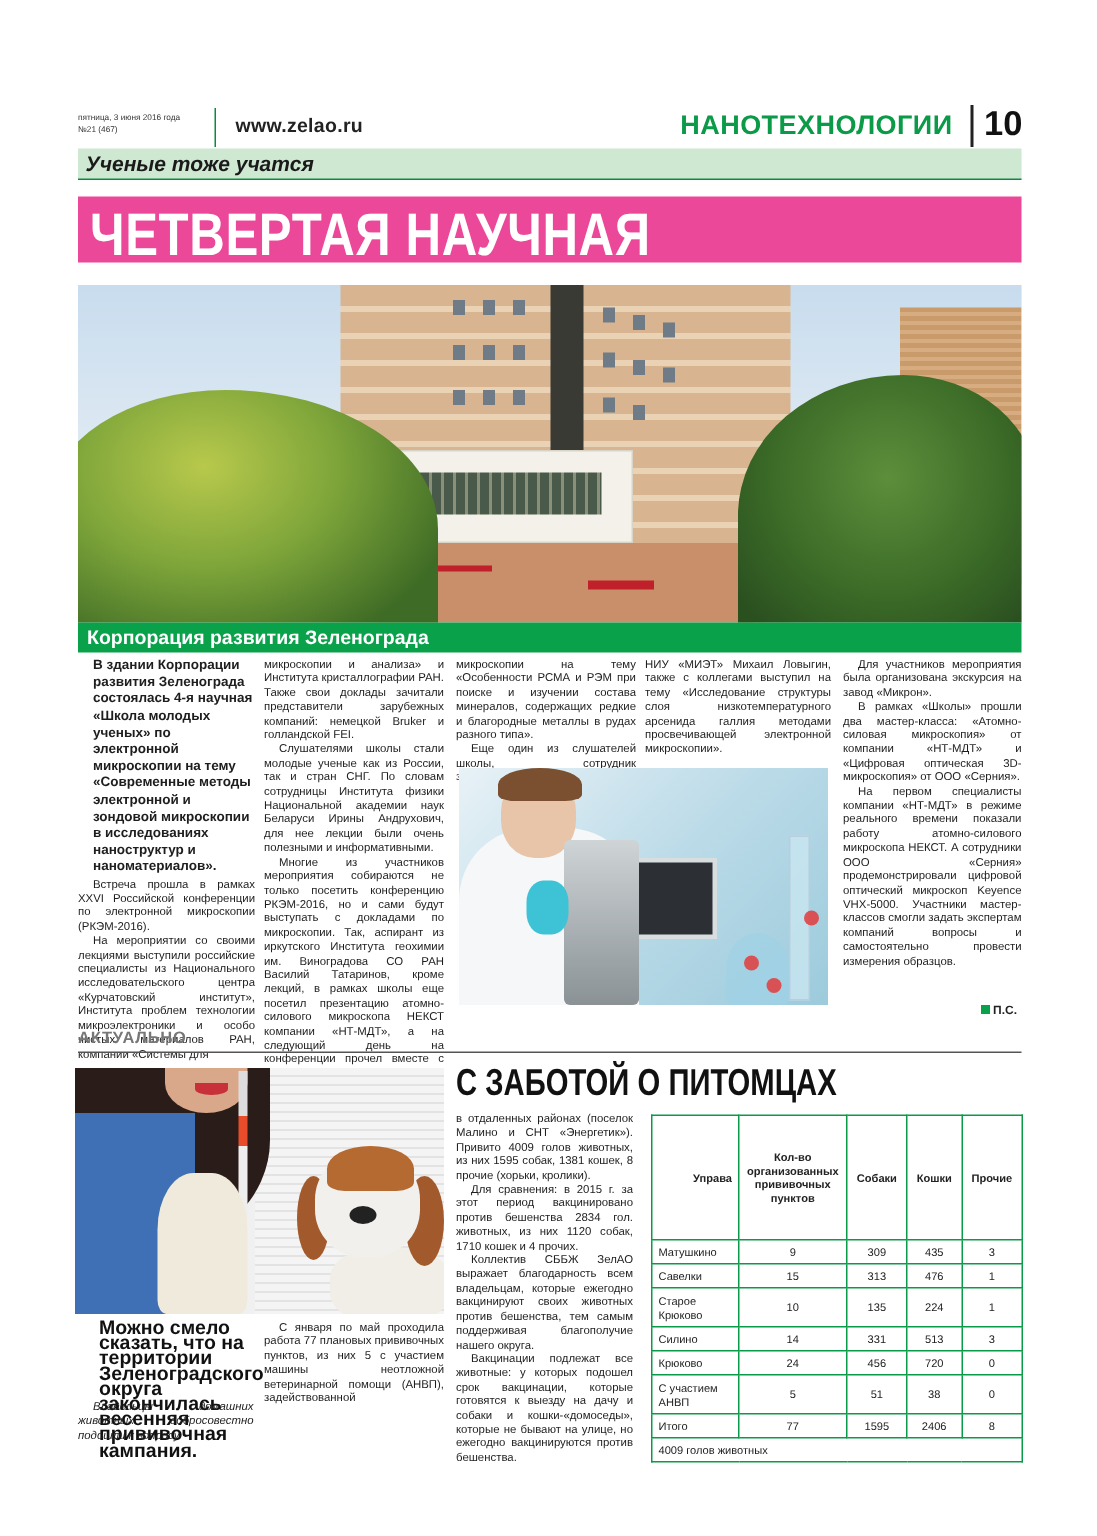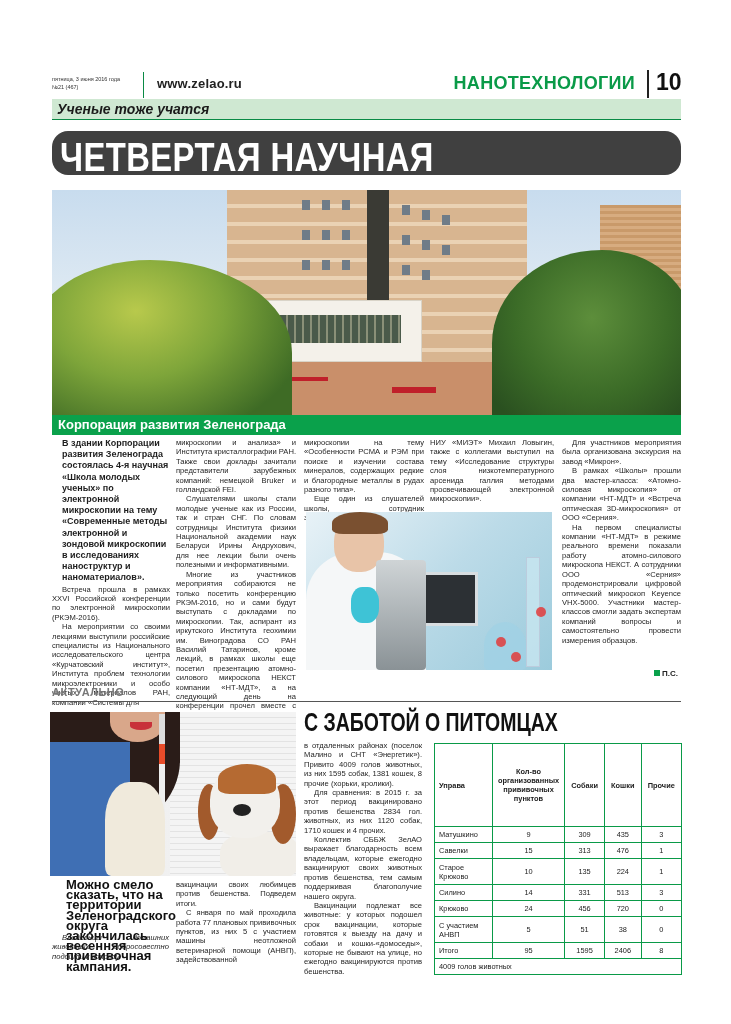--- a/index.html
+++ b/index.html
@@ -12,21 +12,21 @@
   .date-block { left: 52px; top: 75px; font-size: 5.5px; line-height: 8px; color: #333; }
   .mast-sep { left: 143px; top: 72px; width: 1px; height: 26px; background: #0a8a45; }
   .site { left: 157px; top: 76px; font-size: 13px; font-weight: bold; color: #222; letter-spacing: 0.2px; }
   .section-name { right: 96px; top: 73px; font-size: 18px; font-weight: bold; color: #0a9a48; letter-spacing: 0.3px; }
   .page-sep { left: 647px; top: 70px; width: 1.5px; height: 28px; background: #222; }
   .page-num { left: 656px; top: 69px; font-size: 23px; font-weight: bold; color: #111; }
 
   .rubric { left: 52px; top: 99px; width: 629px; height: 21px; background: #cfe8d2; border-bottom: 1.5px solid #0a8a45; }
   .rubric span { position: absolute; left: 5px; top: 2px; font-size: 14px; font-weight: bold; font-style: italic; color: #1a1a1a; }
 
-  .headline { left: 52px; top: 131px; width: 629px; height: 44px; background: #404040; border-radius: 16px; }
+  .headline { left: 52px; top: 131px; width: 629px; height: 44px; background: #ec4899; }
   .headline span { position: absolute; left: 8px; top: 4px; font-size: 40px; font-weight: bold; color: #fff; letter-spacing: 0.5px; transform: scaleX(0.82); transform-origin: left top; white-space: nowrap; }
 
   
   .photo-main { left: 52px; top: 190px; width: 629px; height: 225px; overflow: hidden;
     background: linear-gradient(180deg, #cfe2f0 0%, #dfeaf4 45%, #b8cdb2 100%); }
   .sky { position: absolute; inset: 0; background: linear-gradient(180deg,#c8dcee 0%, #e4edf4 60%); }
   .tower { position: absolute; left: 175px; top: 0; width: 300px; height: 225px;
     background: repeating-linear-gradient(180deg, #d8b590 0px, #d8b590 14px, #ead2b4 14px, #ead2b4 18px); }
   .tower .shaft { position: absolute; left: 140px; top: 0; width: 22px; height: 110px; background: #3a3a34; }
   .tower .win { position: absolute; width: 8px; height: 10px; background: #6f7c88; }
@@ -90,21 +90,21 @@
 
   .vet-lead { left: 66px; top: 880px; width: 112px; font-size: 13px; line-height: 10.2px; font-weight: bold; color: #111; }
   .vet-c1 { left: 52px; top: 933px; width: 117px; font-style: italic; }
   .vet-c2 { left: 176px; top: 880px; width: 120px; }
 
   .pets-title { left: 304px; top: 708px; font-size: 25px; font-weight: bold; color: #111; transform: scaleX(0.78); transform-origin: left top; white-space: nowrap; }
   .pets-c3 { left: 304px; top: 741px; width: 118px; }
   table.vacc { position: absolute; left: 434px; top: 743px; width: 248px; border-collapse: collapse; font-size: 7.4px; color: #222; background: #fff; }
   table.vacc th, table.vacc td { border: 1.2px solid #0a9a48; padding: 1px 4px; vertical-align: middle; }
   table.vacc th { font-weight: bold; text-align: center; height: 83px; }
-  table.vacc th:first-child { text-align: left; }
+  table.vacc th:first-child { text-align: right; }
   table.vacc td { text-align: center; height: 16px; }
   table.vacc td:first-child { text-align: left; }
   table.vacc td.tall { height: 26px; }
   table.vacc td.note { text-align: left; }
 </style>
 </head>
 <body>
 
 <div class="abs date-block">
   <div>пятница, 3 июня 2016 года</div>
@@ -171,21 +171,21 @@
 </div>
 <div class="abs col c3">
   <p class="noind">микроскопии на тему «Особенности РСМА и РЭМ при поиске и изучении состава минералов, содержащих редкие и благородные металлы в рудах разного типа».</p>
   <p>Еще один из слушателей школы, сотрудник зеленоградского</p>
 </div>
 <div class="abs col c4">
   <p class="noind">НИУ «МИЭТ» Михаил Ловыгин, также с коллегами выступил на тему «Исследование структуры слоя низкотемпературного арсенида галлия методами просвечивающей электронной микроскопии».</p>
 </div>
 <div class="abs col c5">
   <p>Для участников мероприятия была организована экскурсия на завод «Микрон».</p>
-  <p>В рамках «Школы» прошли два мастер-класса: «Атомно-силовая микроскопия» от компании «НТ-МДТ» и «Встреча оптическая 3D-микроскопия» от ООО «Серния».</p>
+  <p>В рамках «Школы» прошли два мастер-класса: «Атомно-силовая микроскопия» от компании «НТ-МДТ» и «Цифровая оптическая 3D-микроскопия» от ООО «Серния».</p>
   <p>На первом специалисты компании «НТ-МДТ» в режиме реального времени показали работу атомно-силового микроскопа НЕКСТ. А сотрудники ООО «Серния» продемонстрировали цифровой оптический микроскоп Keyence VHX-5000. Участники мастер-классов смогли задать экспертам компаний вопросы и самостоятельно провести измерения образцов.</p>
 </div>
 
 <div class="abs photo-lab">
   <div class="monitor"></div>
   <div class="lab-coat"></div>
   <div class="lab-head"></div>
   <div class="lab-hair"></div>
   <div class="scope"></div>
   <div class="glove"></div>
@@ -219,21 +219,20 @@
   <div class="dog-nose"></div>
 </div>
 
 <div class="abs pets-title">С ЗАБОТОЙ О ПИТОМЦАХ</div>
 
 <div class="abs vet-lead">Можно смело сказать, что на территории Зеленоградского округа закончилась весенняя прививочная кампания.</div>
 <div class="abs col vet-c1">
   <p>Владельцы домашних животных добросовестно подошли к вопросу</p>
 </div>
 <div class="abs col vet-c2">
-  <p class="noind">вакцинации своих любимцев против бешенства. Подведем итоги.</p>
   <p>С января по май проходила работа 77 плановых прививочных пунктов, из них 5 с участием машины неотложной ветеринарной помощи (АНВП), задействованной</p>
 </div>
 <div class="abs col pets-c3">
   <p class="noind">в отдаленных районах (поселок Малино и СНТ «Энергетик»). Привито 4009 голов животных, из них 1595 собак, 1381 кошек, 8 прочие (хорьки, кролики).</p>
   <p>Для сравнения: в 2015 г. за этот период вакцинировано против бешенства 2834 гол. животных, из них 1120 собак, 1710 кошек и 4 прочих.</p>
   <p>Коллектив СББЖ ЗелАО выражает благодарность всем владельцам, которые ежегодно вакцинируют своих животных против бешенства, тем самым поддерживая благополучие нашего округа.</p>
   <p>Вакцинации подлежат все животные: у которых подошел срок вакцинации, которые готовятся к выезду на дачу и собаки и кошки-«домоседы», которые не бывают на улице, но ежегодно вакцинируются против бешенства.</p>
 </div>
 
 <table class="vacc">
@@ -284,21 +283,21 @@
     </tr>
     <tr>
       <td class="tall">С участием АНВП</td>
       <td>5</td>
       <td>51</td>
       <td>38</td>
       <td>0</td>
     </tr>
     <tr>
       <td>Итого</td>
-      <td>95</td>
+      <td>77</td>
       <td>1595</td>
       <td>2406</td>
       <td>8</td>
     </tr>
     <tr>
       <td class="note" colspan="5">4009 голов животных</td>
     </tr>
   </tbody>
 </table>
 

